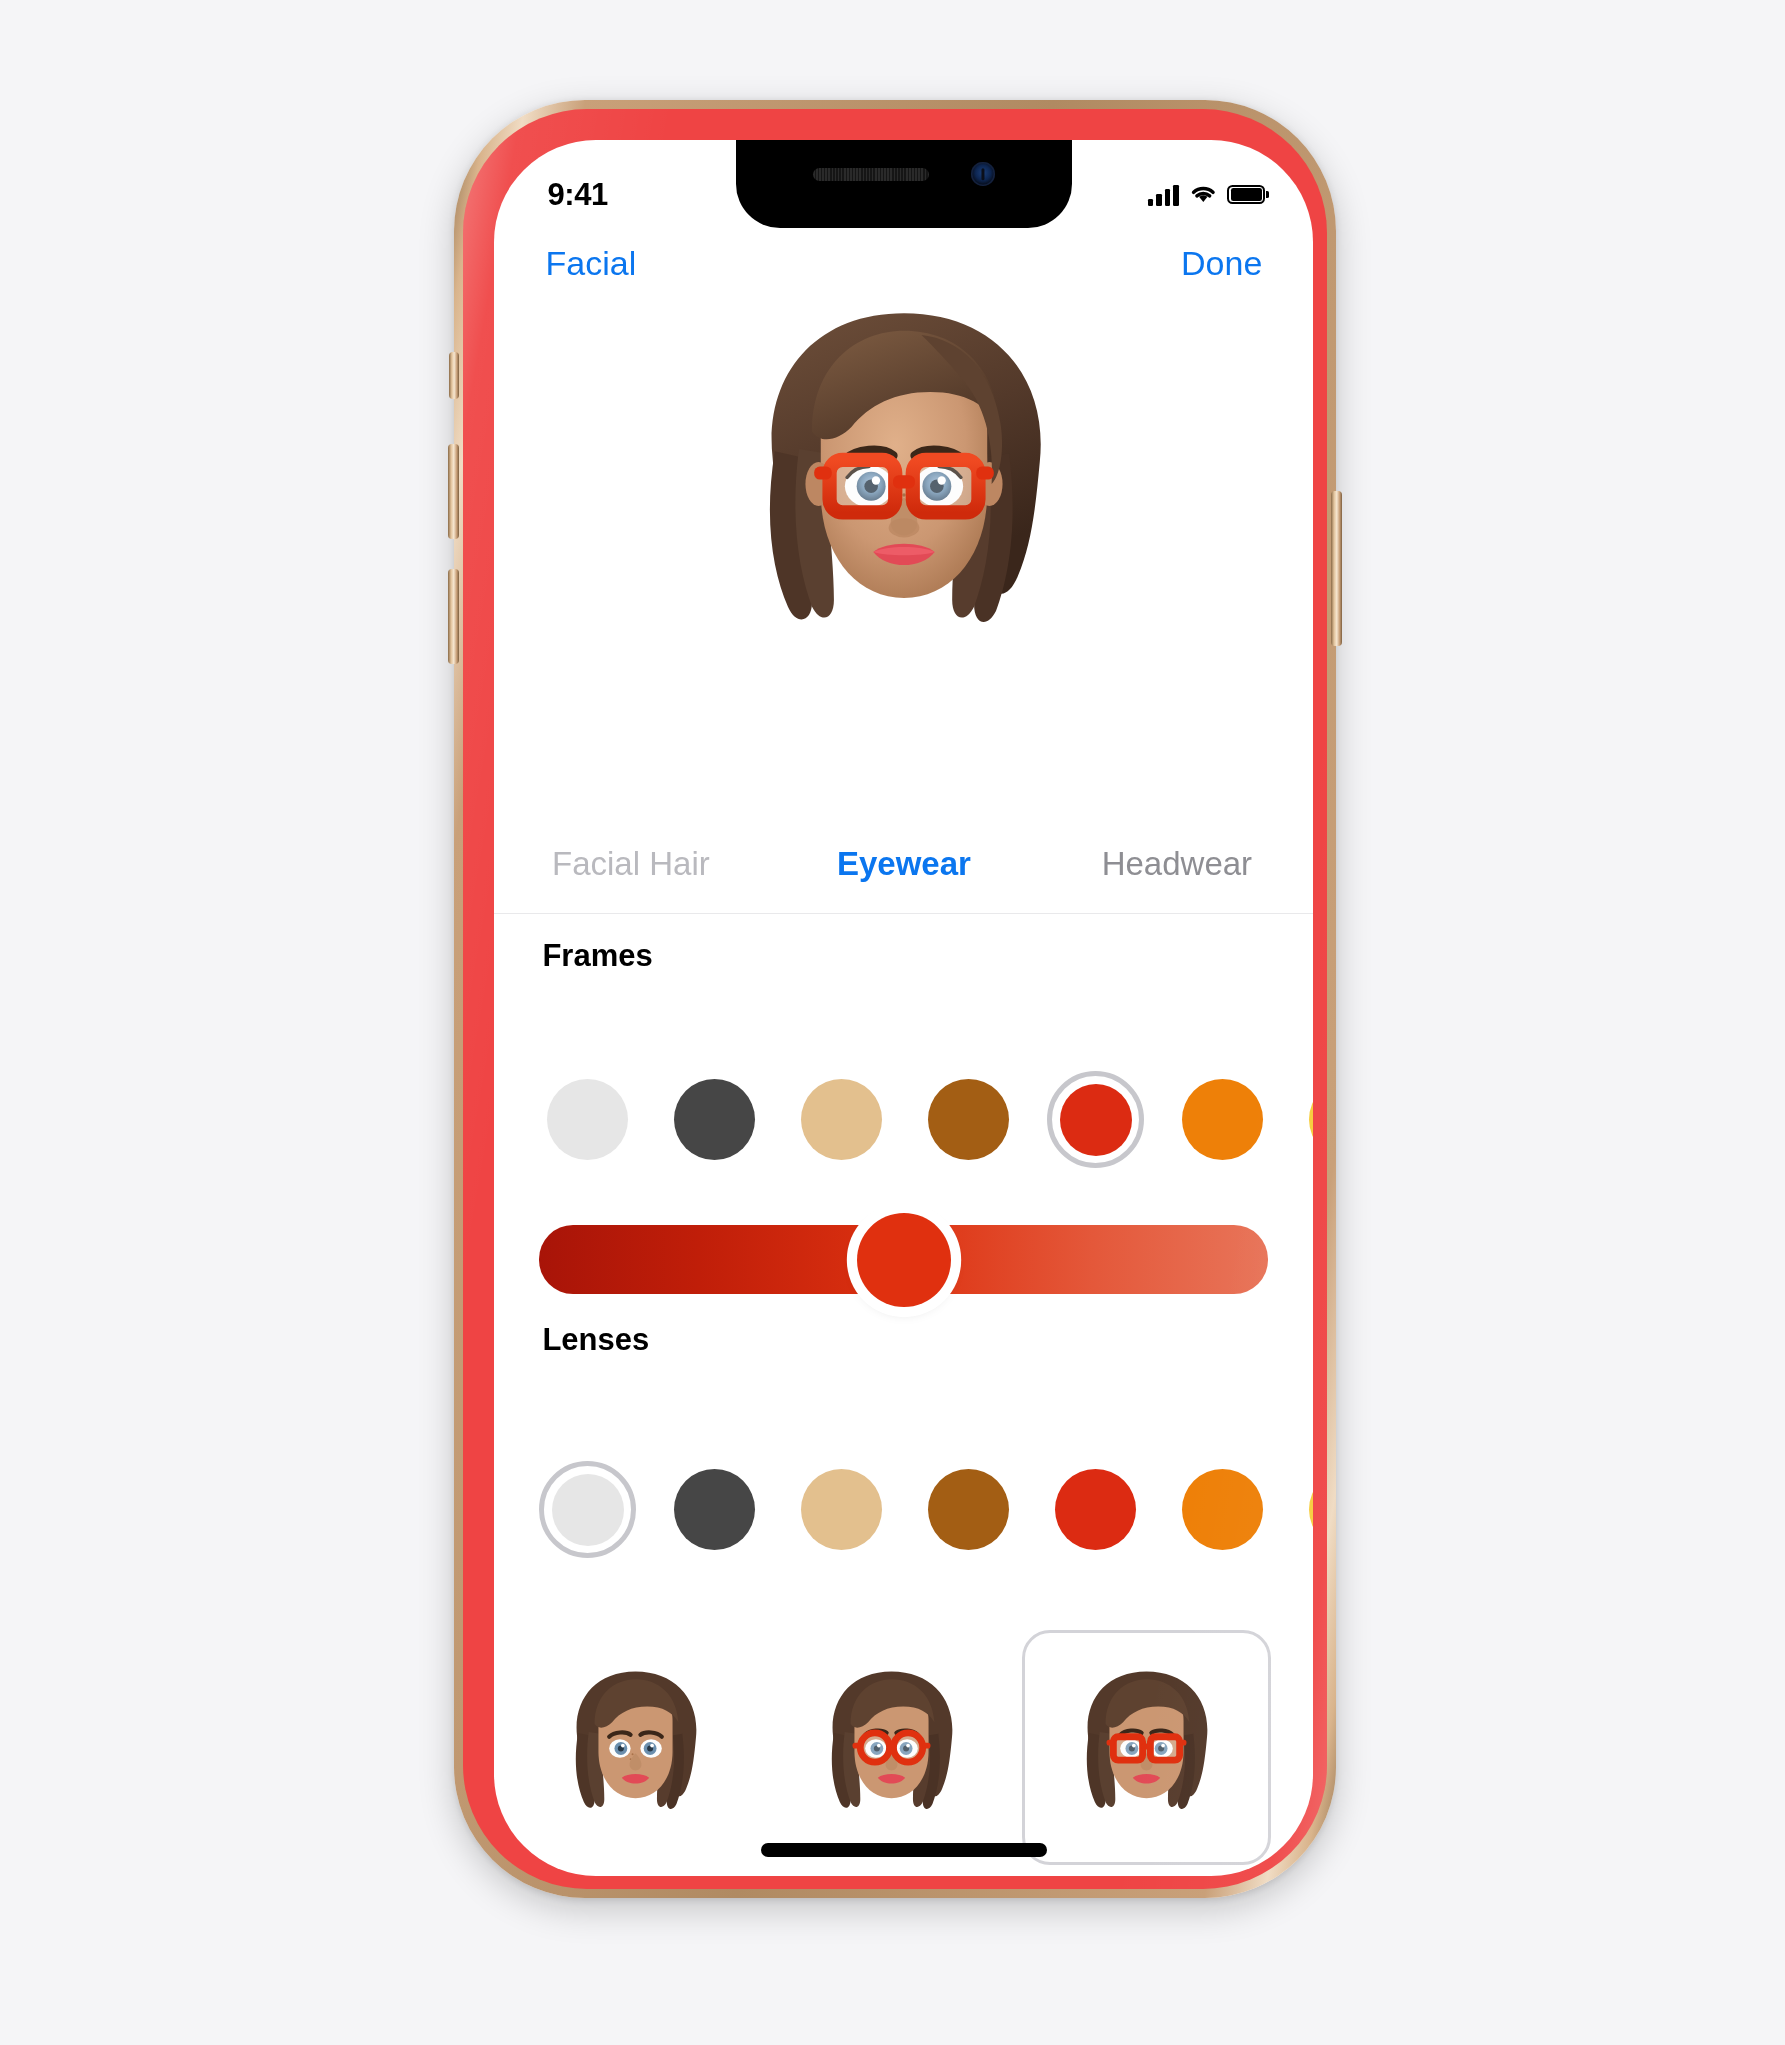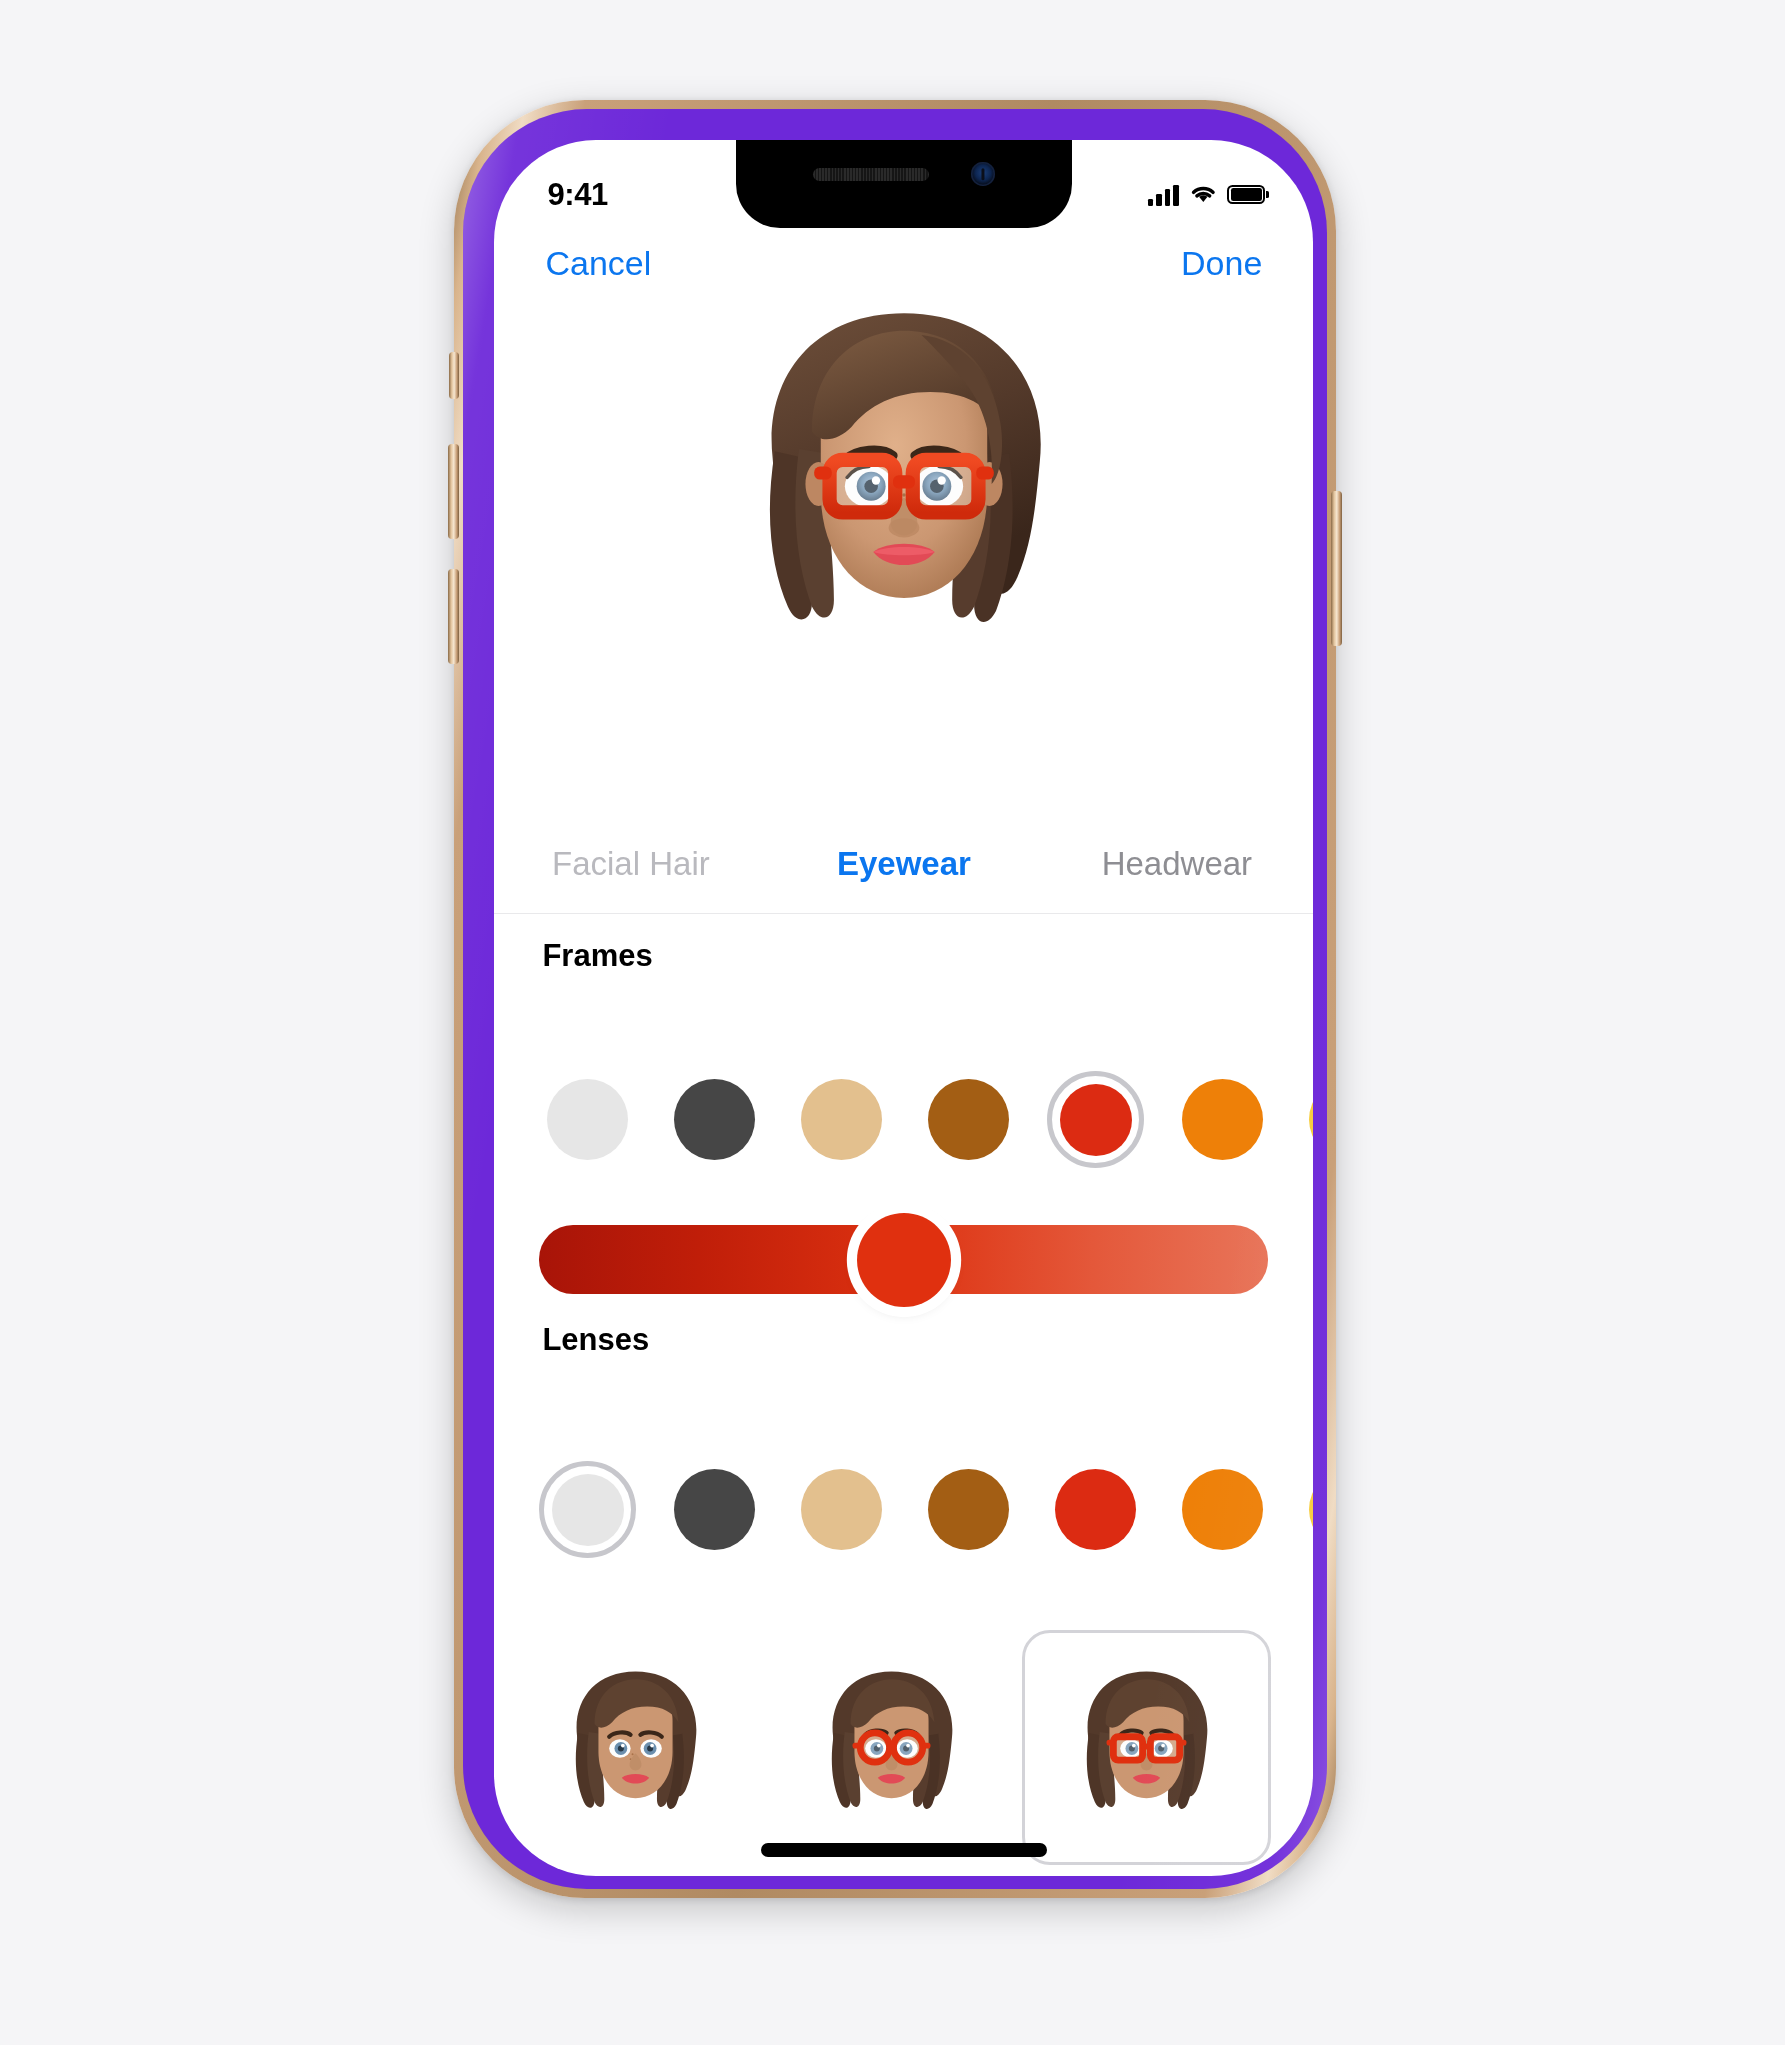--- a/index.html
+++ b/index.html
@@ -28,21 +28,21 @@
       #8a6a47 0%, #d9b48c 3%, #f0dcc4 6%, #c9a079 11%,
       #b08a62 50%,
       #c9a079 89%, #f0dcc4 94%, #d9b48c 97%, #8a6a47 100%);
     box-shadow: 0 11px 36px rgba(0,0,0,0.20), 0 1.6px 7.8px rgba(0,0,0,0.10);
   }
   
   .bezel {
     position: absolute;
     left: 9.4px; top: 9.4px; right: 9.4px; bottom: 9.4px;
     border-radius: 124px;
-    background: #6d28d9;
+    background: #ef4444;
   }
   .bezel-sheen {
     position: absolute; inset: 0;
     border-radius: 124px;
     background: linear-gradient(100deg,
       rgba(255,255,255,0.30) 0%, rgba(255,255,255,0.06) 5%,
       rgba(255,255,255,0) 18%, rgba(255,255,255,0) 82%,
       rgba(255,255,255,0.05) 95%, rgba(255,255,255,0.22) 100%);
     pointer-events: none;
   }
@@ -260,21 +260,21 @@
                 <path d="M8.8 15.2 A12.6 12.6 0 0 1 25.2 15.2" stroke="#000" stroke-width="4.4" fill="none" stroke-linecap="round"></path>
               </svg>
             </div>
             <div class="battery">
                 <span></span>
               </div>
           </div>
         </div>
 
         <div class="navbar">
-          <button class="nav-btn">Cancel</button>
+          <button class="nav-btn">Facial</button>
           <button class="nav-btn">Done</button>
         </div>
 
         <div class="preview">
           <svg width="438" height="438" viewBox="0 0 200 200">
             <defs>
               <radialGradient id="skinG" cx="45%" cy="38%" r="70%">
                 <stop offset="0%" stop-color="#e0b08a"></stop>
                 <stop offset="60%" stop-color="#cb9772"></stop>
                 <stop offset="100%" stop-color="#a8754f"></stop>

